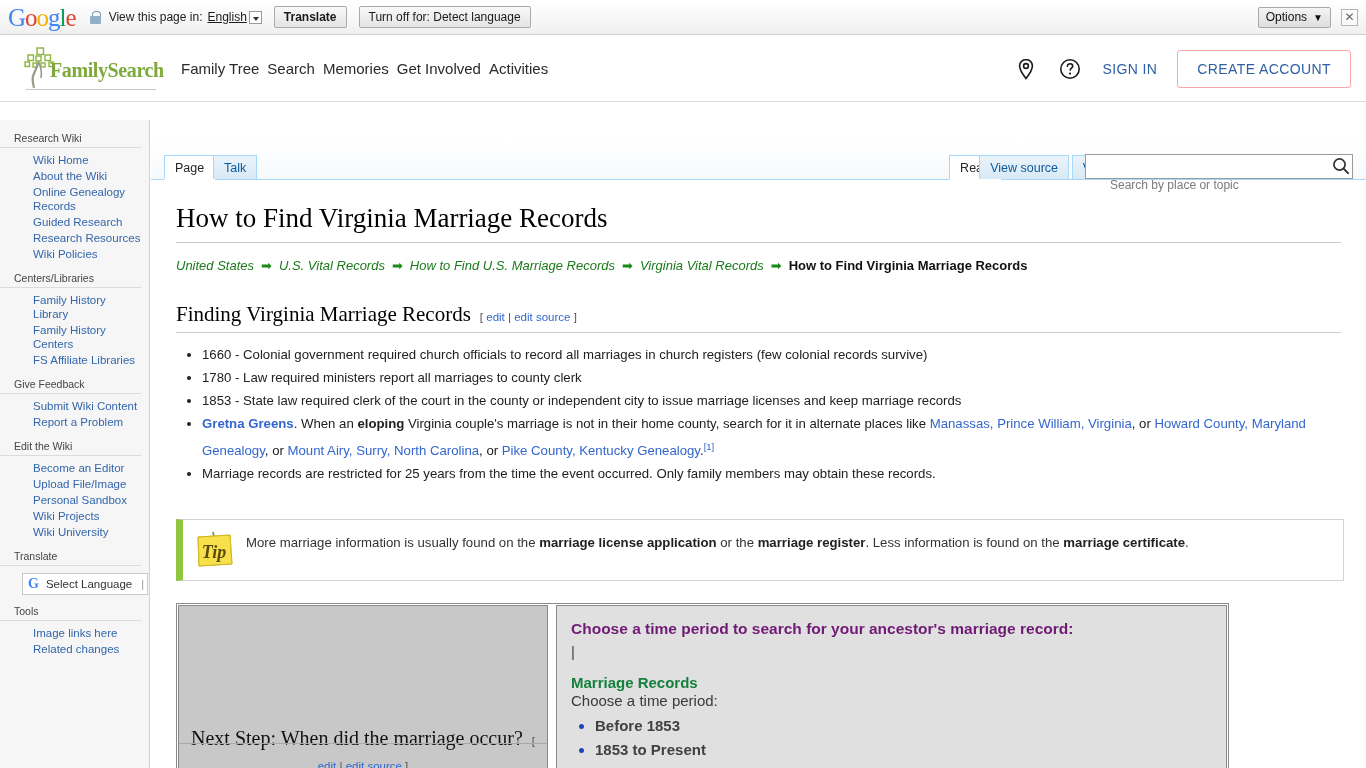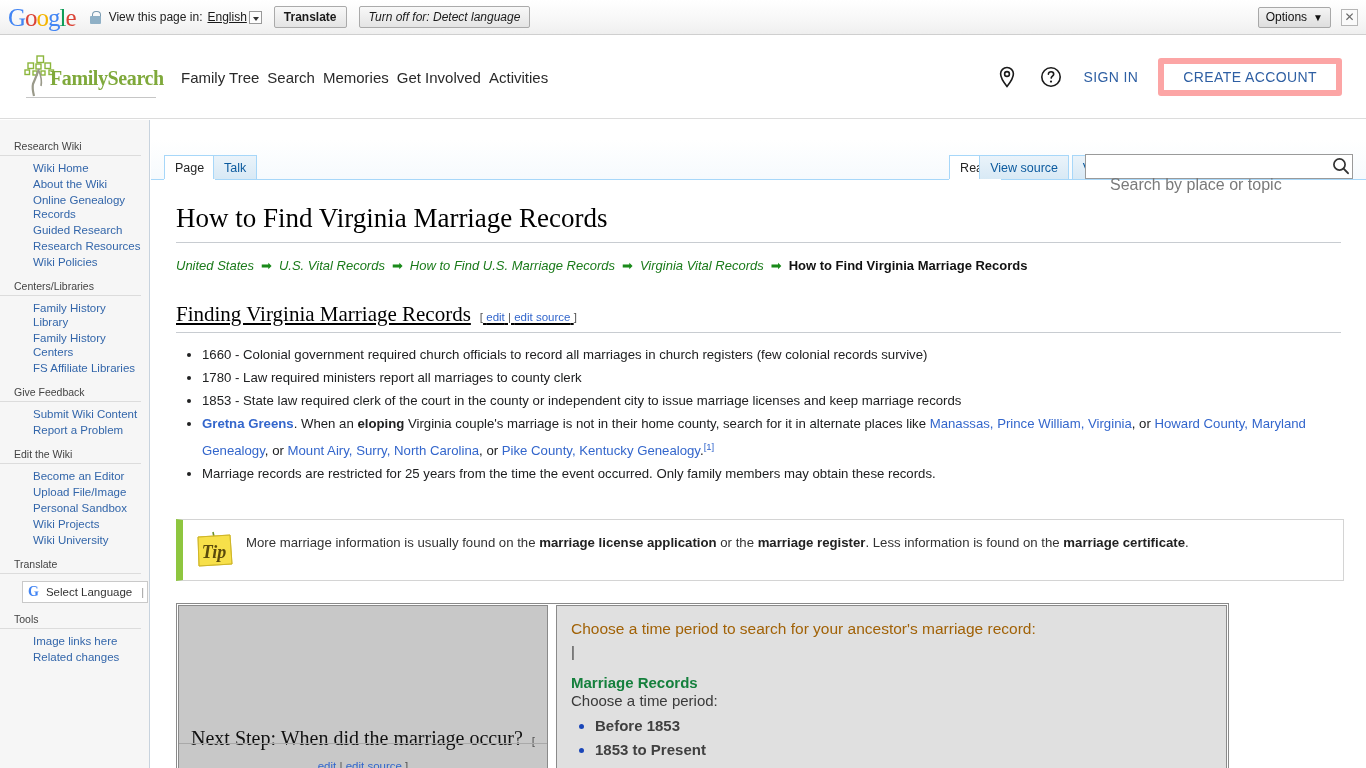--- a/index.html
+++ b/index.html
@@ -62,79 +62,79 @@
     border-top:4px solid #333;
   }
   .gt-btn {
     margin-left: 12px; height: 22px; padding: 0 9px;
     font-size: 12px; color:#1a1a1a;
     background: linear-gradient(to bottom,#f8f8f8,#e4e4e4);
     border:1px solid #aaa; border-radius:2px;
     display:flex; align-items:center; cursor:pointer;
     font-weight: bold;
   }
-  .gt-btn.plain { font-weight: normal; font-style: italic; }
+  .gt-btn.plain { font-weight: normal; }
   #gt-right { margin-left:auto; display:flex; align-items:center; padding-right:8px;}
   #gt-options {
     height:21px; padding:0 7px; font-size:12px;
     background: linear-gradient(to bottom,#f4f4f4,#dedede);
     border:1px solid #a8a8a8; border-radius:2px;
     display:flex; align-items:center; cursor:pointer; color:#111;
   }
   #gt-options .caret { margin-left:6px; font-size:10px; }
   #gt-close {
     margin-left:10px; width:17px; height:17px;
     border:1px solid #b5b5b5; background:#fafafa;
     display:flex; align-items:center; justify-content:center;
     font-size:12px; color:#666; cursor:pointer; line-height:1;
   }
 
   
   #fs-header {
-    position:absolute; top:36px; left:0; width:1366px; height:83px;
+    position:absolute; top:36px; left:0; width:1366px; height:66px;
     background:#fff; border-bottom:1px solid #dcdcdc;
     display:flex; align-items:center;justify-content:flex-end;
   }
   #fs-logo { margin-left:24px; width:135px; position:relative; height:48px; }
   #fs-logo .mark { position:absolute; left:0; top:2px; width:34px; height:42px; }
   #fs-logo .wordmark {
     position:absolute; left:26px; top:14px;
     font-family:"Liberation Serif", serif;
     font-size:20px; font-weight:bold; color:#7fa93b;
     letter-spacing:-0.4px; white-space:nowrap;
   }
   #fs-logo .underline {
     position:absolute; left:2px; top:44px; width:130px; height:1px; background:#c6c6c6;
   }
   #fs-nav { display:flex; margin-left:22px; gap:8px; }
   #fs-nav a {
     font-size:15px; color:#2a2a2a; text-decoration:none; cursor:pointer;
   }
-  #fs-right { margin-left:auto; display:flex; align-items:center; padding-right:24px; gap:20px; }
+  #fs-right { margin-left:auto; display:flex; align-items:center; padding-right:15px; gap:20px; }
   .hdr-icon { width:24px; height:24px; cursor:pointer; color:#1a1a1a; }
   #fs-signin {
     font-size:14px; color:#2e5fa3; letter-spacing:0.4px; cursor:pointer; text-decoration:none;
   }
   #fs-create {
-    height:38px; padding:0 19px; border:6px solid #fca5a5; border-radius:3px;
+    height:38px; padding:0 19px; border:1px solid #fca5a5; border-radius:3px;
     display:flex; align-items:center; font-size:14px; color:#2e5fa3;
     letter-spacing:0.4px; cursor:pointer; background:#fff;
   }
 
   
   #sidebar {
     position:absolute; top:120px; left:0; width:150px; height:648px;
     background:#f6f6f6; border-right:1px solid #c8d3de;
     padding-top:12px; overflow:hidden;
   }
   .side-group-title {
     font-size:10.5px; color:#444; padding:0 0 2px 14px; margin-top:10px;
     border-bottom:1px solid #dcdcdc; margin-right:8px; padding-bottom:3px;
   }
-  .side-group-title.first { margin-top:8px; }
+  .side-group-title.first { margin-top:0; }
   .side-links { padding:4px 0 0 0; }
   .side-links a {
     display:block; font-size:11.5px; color:#3366aa; text-decoration:none;
     padding:1px 6px 1px 33px; line-height:14px; cursor:pointer;
   }
   #lang-widget {
     margin:7px 0 0 22px; width:126px; height:22px;
     background:#fff; border:1px solid #c9c9c9;
     display:flex; align-items:center; cursor:pointer;
   }
@@ -170,21 +170,21 @@
   #tab-talk { left:62px; }
   #tab-read  { right:365px; }
   #tab-viewsource { right:297px; }
   #tab-viewhistory { right:205px; }
   #wiki-search {
     position:absolute; right:13px; bottom:0; width:268px; height:25px;
     border:1px solid #9a9a9a; background:#fff;
     display:flex; align-items:center;
   }
   #wiki-search input {
-    border:none; outline:none; flex:1; font-size:16px; color:#333;
+    border:none; outline:none; flex:1; font-size:12px; color:#333;
     padding-left:24px; font-family:"Liberation Sans", sans-serif;
     background:transparent;
     margin-top:36px;
   }
   #wiki-search input::placeholder { color:#7a7a7a; }
   #wiki-search .mag { width:22px; height:25px; position:relative; cursor:pointer; }
 
   #body-pad { padding: 0 25px 0 25px; }
 
   h1#page-title {
@@ -201,21 +201,21 @@
   #breadcrumb a {
     color:#1a7a1a; font-style:italic; text-decoration:none; cursor:pointer;
   }
   #breadcrumb .arrow { color:#1a8a1a; margin:0 7px; font-size:13px; }
   #breadcrumb .current { font-weight:bold; color:#111; }
 
   h2#sec-title {
     font-family:"Liberation Serif", serif;
     font-size:21px; font-weight:normal; color:#000;
     margin: 25px 0 0 0; padding-bottom:4px;
-    border-bottom:1px solid #c8ccd1; line-height:1.3;text-decoration:underline;
+    border-bottom:1px solid #c8ccd1; line-height:1.3;
   }
   .editlinks { font-family:"Liberation Sans",sans-serif; font-size:11.5px; color:#555; margin-left:9px; }
   .editlinks a { color:#3366cc; text-decoration:none; cursor:pointer; }
 
   ul.wikilist { margin:11px 0 0 0; padding-left:26px; }
   ul.wikilist > li {
     font-size:13.2px; line-height:22.5px; color:#202122; margin-bottom:0.5px;
   }
   ul.wikilist a { color:#3366cc; text-decoration:none; cursor:pointer; }
   ul.wikilist b, ul.wikilist strong { font-weight:bold; }
@@ -251,21 +251,21 @@
     margin:0; padding:0 12px; text-align:center; line-height:1.22;
   }
   #cell-left .divider {
     position:absolute; left:0; right:0; top:137px; height:1px; background:#a9a9a9;
   }
   #cell-right {
     flex:1; background:#e0e0e0; border:1px solid #8a8a8a;
     padding:12px 14px; min-height:300px;
   }
   #cell-right .q {
-    font-size:15.5px; font-weight:normal; color:#a16207; line-height:1.45;
+    font-size:15.5px; font-weight:bold; color:#701a75; line-height:1.45;
   }
   #cell-right .cursor { font-size:15px; color:#444; line-height:1.5; }
   #cell-right .h { font-size:15px; font-weight:bold; color:#15803d; margin-top:11px; }
   #cell-right .sub { font-size:15px; color:#3a3a3a; margin-top:1px; }
   #cell-right ul { margin:5px 0 0 0; padding-left:24px; }
   #cell-right li {
     font-size:15px; font-weight:bold; color:#1a46b8; line-height:24px;
   }
   #cell-right li a { color:#404040; text-decoration:none; cursor:pointer; }
 </style>

